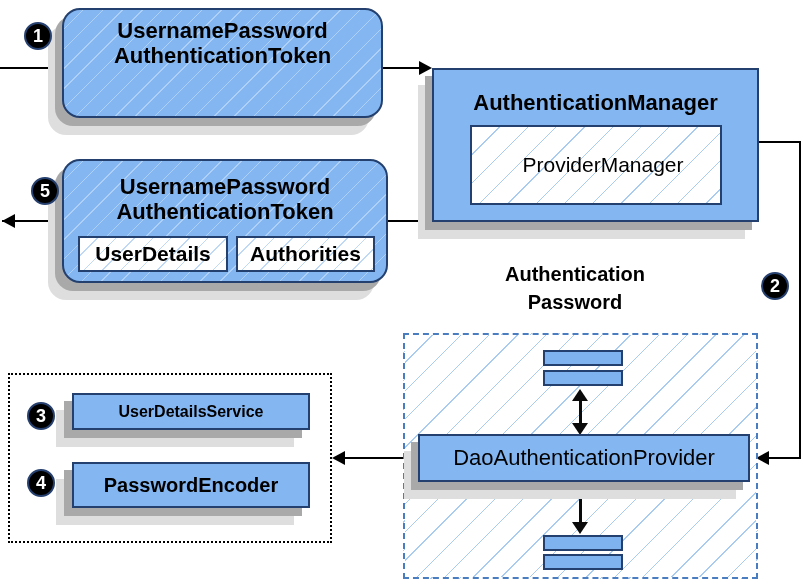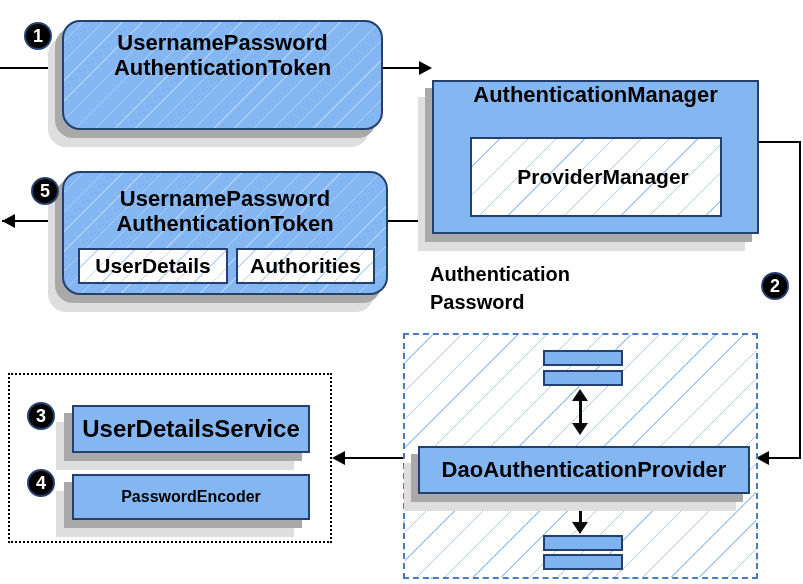--- a/index.html
+++ b/index.html
@@ -17,21 +17,21 @@
   
   .varrow{position:absolute;width:16px;z-index:3;}
   .varrow .shaft{position:absolute;left:6.5px;top:9px;bottom:9px;width:3px;background:#0a0a0a;}
   .varrow:before,.varrow:after{content:"";position:absolute;left:0;width:0;height:0;
     border-left:8px solid transparent;border-right:8px solid transparent;}
   .varrow:before{top:0;border-bottom:12px solid #0a0a0a;}
   .varrow:after{bottom:0;border-top:12px solid #0a0a0a;}
   
   .bluebox{
     position:absolute;background:#84B7F2;border:2px solid #24406E;box-sizing:border-box;
-    box-shadow:-7px 8px 0 0 #a9a9a9, -14px 17px 0 0 #dedede;z-index:2;margin-top:12px;
+    box-shadow:-7px 8px 0 0 #a9a9a9, -14px 17px 0 0 #dedede;z-index:2;
   }
   .rounded{
     border-radius:18px;
     background-image:repeating-linear-gradient(135deg,rgba(255,255,255,0) 0 13px,rgba(255,255,255,.35) 13px 14px);
   }
   .token-title{padding-top:8px;text-align:center;font-weight:bold;font-size:22px;line-height:25px;}
   .subbox{
     position:absolute;box-sizing:border-box;border:2px solid #24406E;background-color:#fff;
     background-image:repeating-linear-gradient(135deg,rgba(255,255,255,0) 0 12px,#BFD9F5 12px 13px);
     display:flex;align-items:center;justify-content:center;font-weight:bold;font-size:21px;
@@ -53,38 +53,38 @@
   #token-request{left:62px;top:8px;width:321px;height:110px;}
   #token-request .f1{left:14px;top:68px;width:149px;height:37px;}
   #token-request .f2{left:173px;top:68px;width:139px;height:37px;}
 
   #token-response{left:62px;top:159px;width:326px;height:124px;}
   #token-response .token-title{padding-top:13px;}
   #token-response .f1{left:14px;top:75px;width:150px;height:36px;}
   #token-response .f2{left:172px;top:75px;width:139px;height:36px;}
 
   #auth-manager{left:432px;top:68px;width:327px;height:154px;}
-  #auth-manager .mgr-title{text-align:center;font-weight:bold;font-size:22px;}
+  #auth-manager .mgr-title{padding-top:20px;text-align:center;font-weight:bold;font-size:22px;}
   #provider-manager{position:absolute;left:36px;top:55px;width:252px;height:80px;
-    border:2px solid #24406E;box-sizing:border-box;font-weight:bold;font-size:21px;padding-left:14px;}
+    border:2px solid #24406E;box-sizing:border-box;font-weight:normal;font-size:21px;padding-left:14px;}
 
-  #providers-label{position:absolute;left:430px;top:260px;width:290px;text-align:left;
+  #providers-label{position:absolute;left:430px;top:260px;width:290px;text-align:center;
     font-weight:bold;font-size:20px;line-height:28px;z-index:2;}
 
   #providers-box{position:absolute;left:403px;top:333px;width:355px;height:246px;
     border:2px dashed #4A7CC0;box-sizing:border-box;z-index:2;}
 
-  #dao-provider{left:418px;top:434px;width:332px;height:48px;font-weight:bold;font-size:22px;z-index:3;}
+  #dao-provider{left:418px;top:434px;width:332px;height:48px;font-weight:normal;font-size:22px;z-index:3;}
 
   #collaborators-box{position:absolute;left:8px;top:373px;width:324px;height:170px;
     border:2px dotted #000;box-sizing:border-box;background:#fff;z-index:2;}
 
-  #user-details-service{left:72px;top:393px;width:238px;height:48px;font-weight:bold;font-size:24px;
+  #user-details-service{left:72px;top:393px;width:238px;height:37px;font-weight:bold;font-size:16px;
     box-shadow:-8px 8px 0 0 #a9a9a9,-16px 17px 0 0 #dedede;}
-  #password-encoder{left:72px;top:462px;width:238px;height:46px;font-weight:bold;font-size:16px;
+  #password-encoder{left:72px;top:462px;width:238px;height:46px;font-weight:bold;font-size:20px;
     box-shadow:-8px 8px 0 0 #a9a9a9,-16px 17px 0 0 #dedede;}
 </style>
 </head>
 <body>
 
 <div id="canvas">
 
   <div class="hline" style="left:0;top:67px;width:421px;"></div>
   <div class="tri-right" style="left:419px;top:61px;"></div>
 

